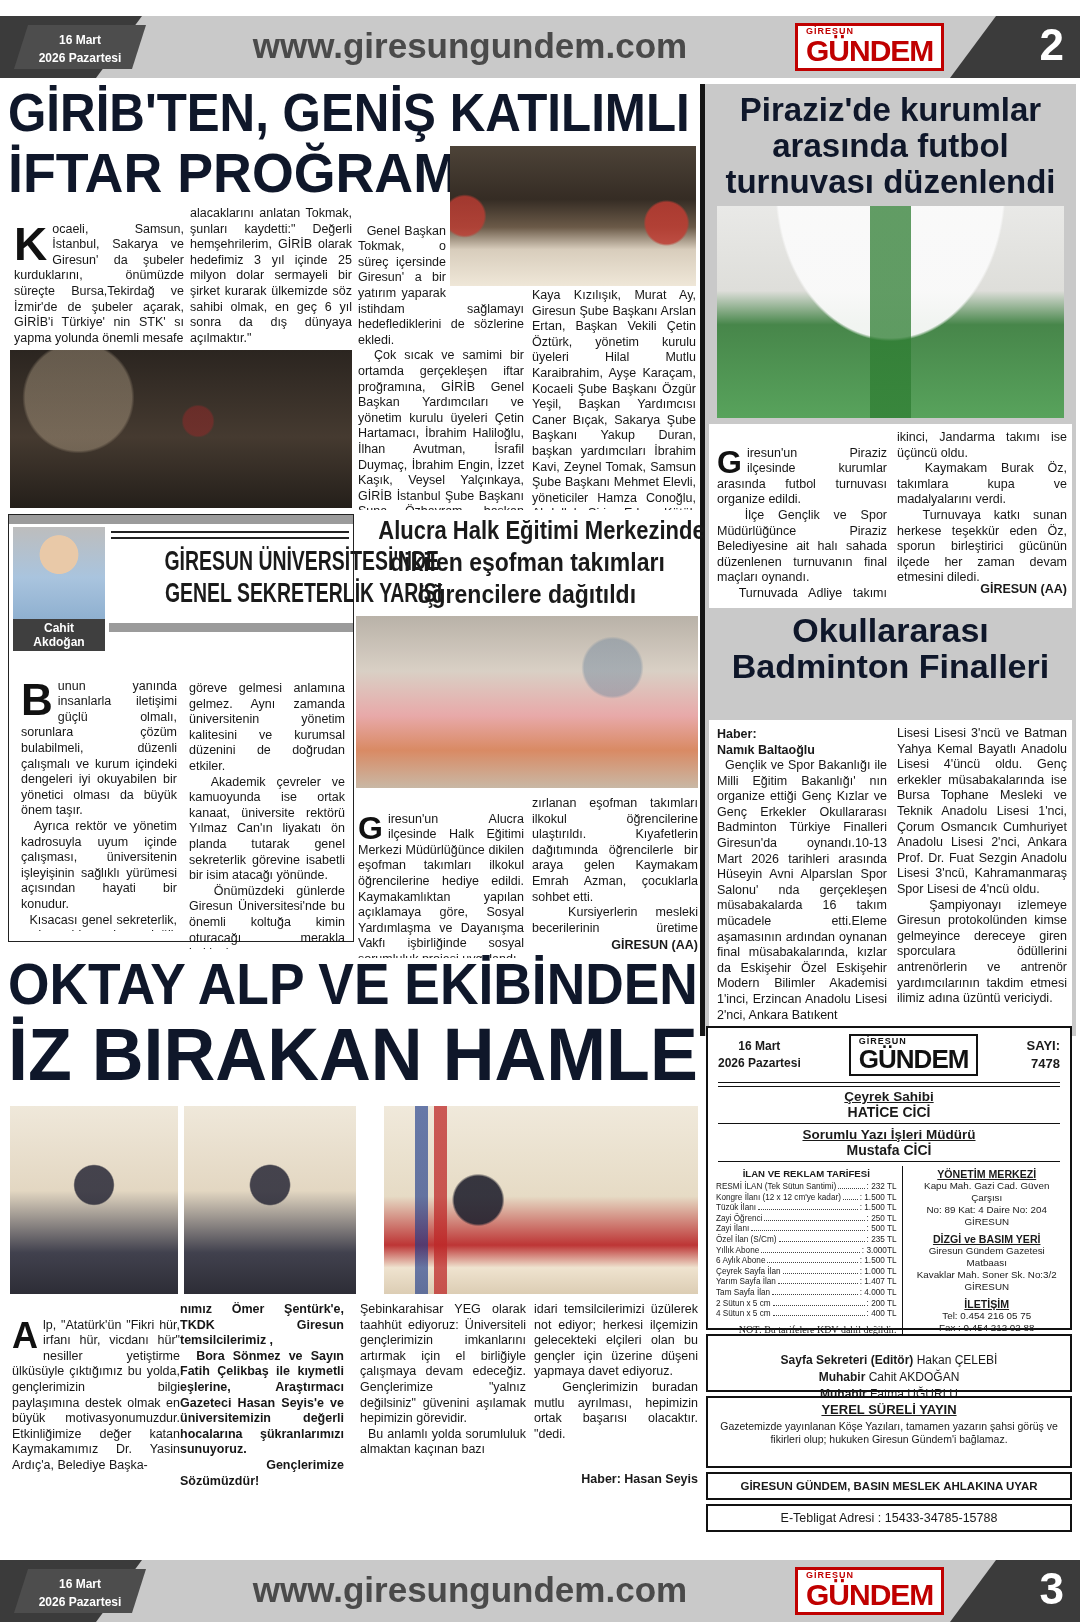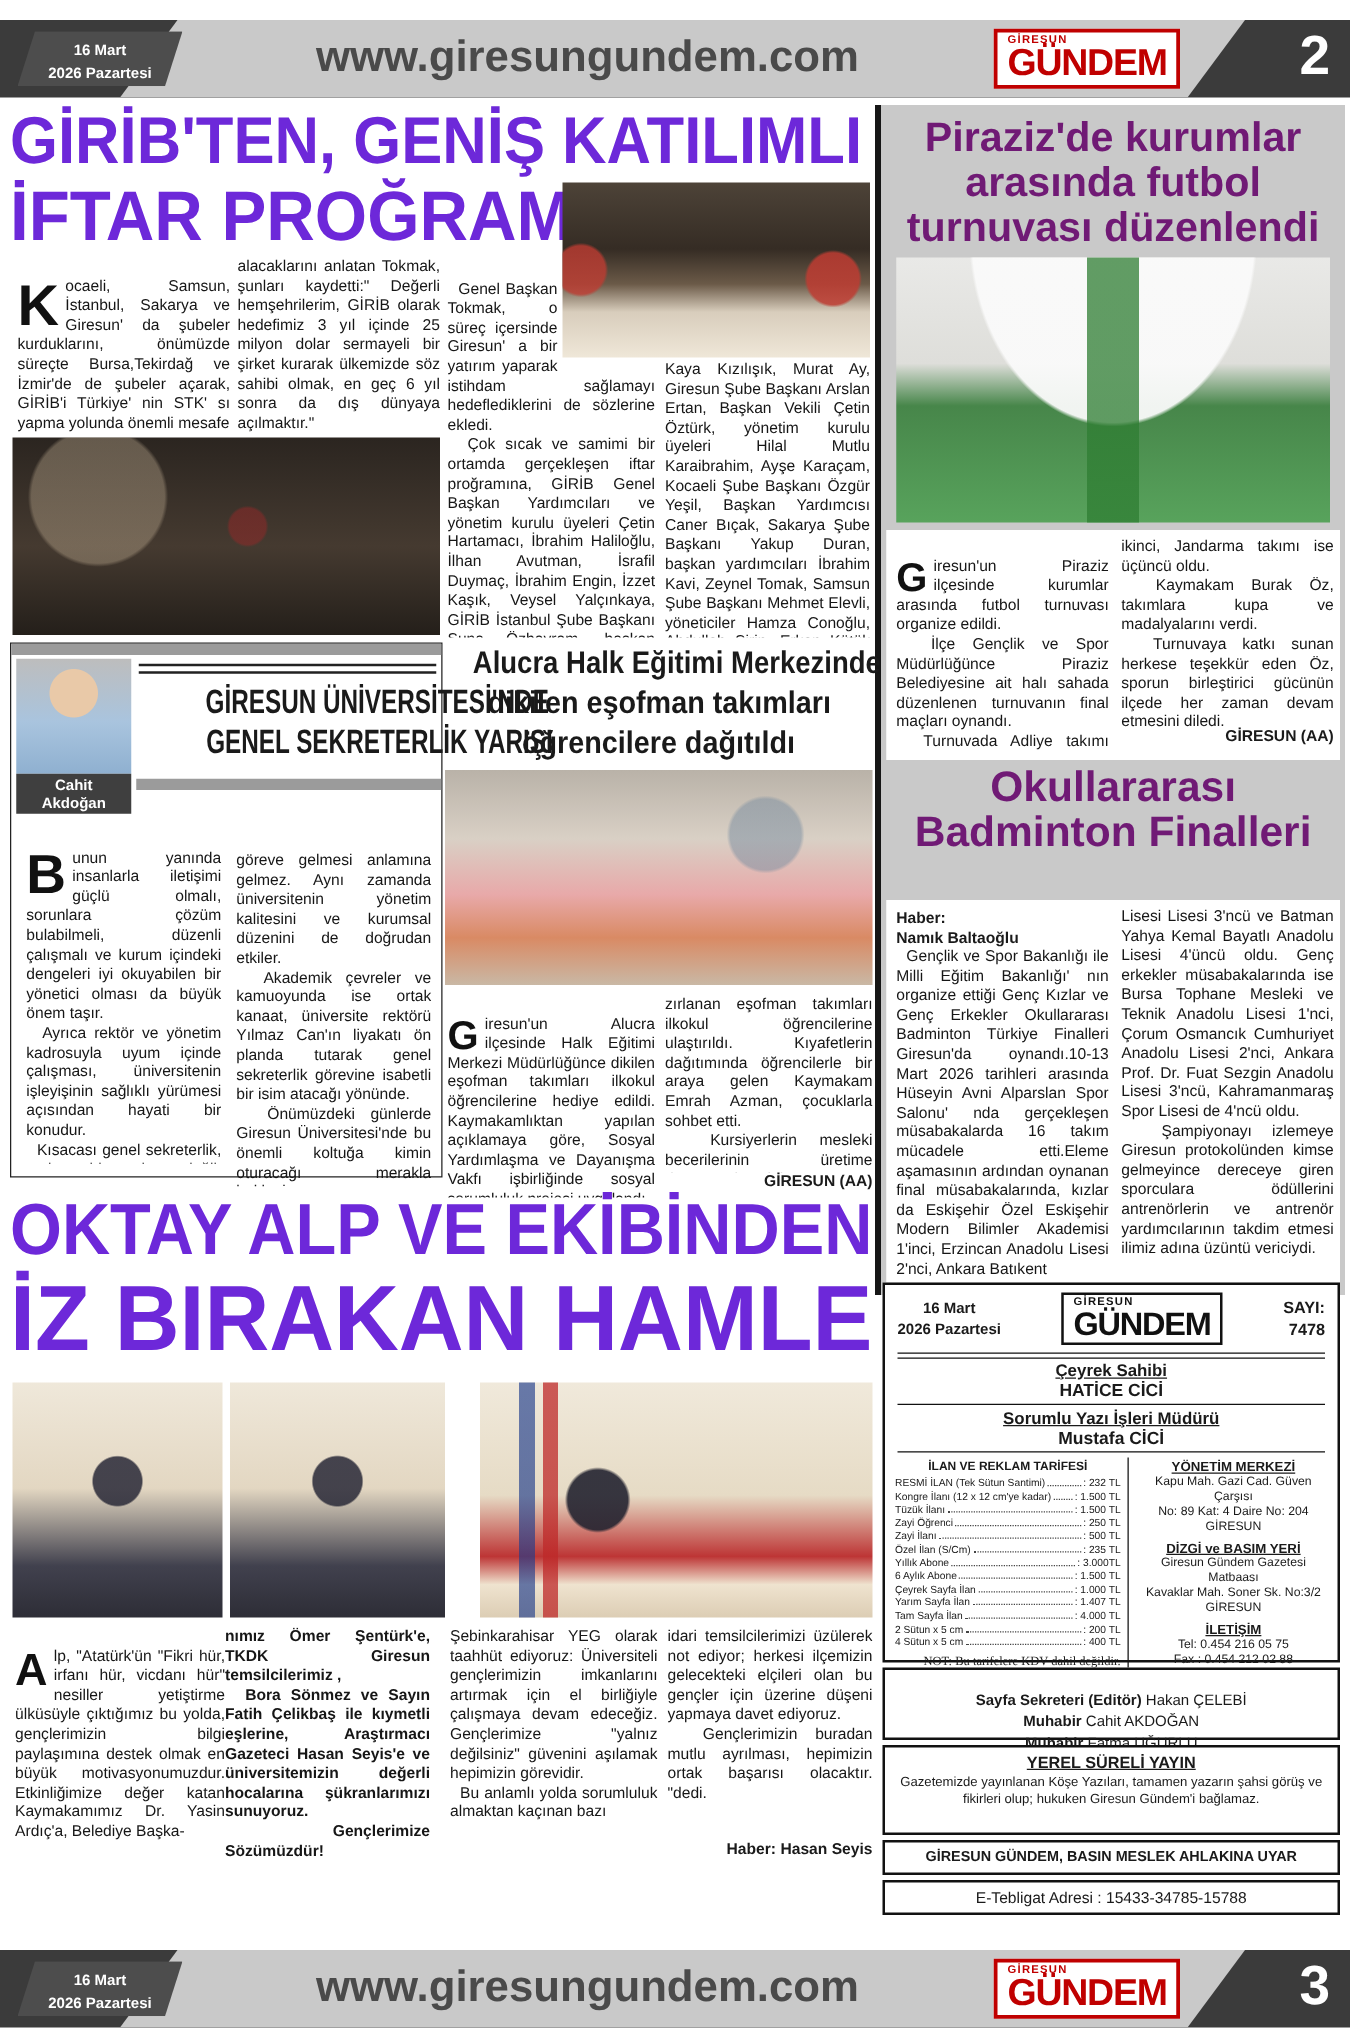--- a/index.html
+++ b/index.html
@@ -18,24 +18,24 @@
             font-size:35px;font-weight:bold;color:#4a4a4a;letter-spacing:0px;}
   .page-num{position:absolute;right:16px;top:4px;color:#fff;font-size:44px;font-weight:bold;}
   .logo{position:absolute;background:#fff;border:3px solid #c00000;padding:1px 8px 2px 8px;line-height:1;}
   .logo .lg-top{font-size:9px;font-weight:bold;color:#c00000;letter-spacing:1px;}
   .logo .lg-main{font-size:30px;font-weight:900;color:#c00000;letter-spacing:-1px;}
   .logo-bw{background:#fff;border:2px solid #111;}
   .logo-bw .lg-top{color:#111;}
   .logo-bw .lg-main{color:#111;font-size:26px;}
 
   
-  .huge{font-weight:900;color:#6d28d9;white-space:nowrap;}
+  .huge{font-weight:900;color:#0f172a;white-space:nowrap;}
   .cx{display:inline-block;transform-origin:0 50%;}
   .center-head{text-align:center;font-weight:900;white-space:nowrap;}
-  .gray-head{color:#701a75;}
+  .gray-head{color:#0f172a;}
 
   
   .btxt{font-size:12.5px;line-height:15.6px;text-align:justify;white-space:pre-line;
         overflow:hidden;color:#161616;}
   .dropcap{float:left;font-weight:700;padding:2px 5px 0 0;color:#111;}
   .credit{font-weight:bold;text-align:right;font-size:12.5px;}
   .byline{font-weight:bold;font-size:12.5px;line-height:16px;}
 
   
   .ph{position:absolute;overflow:hidden;}

